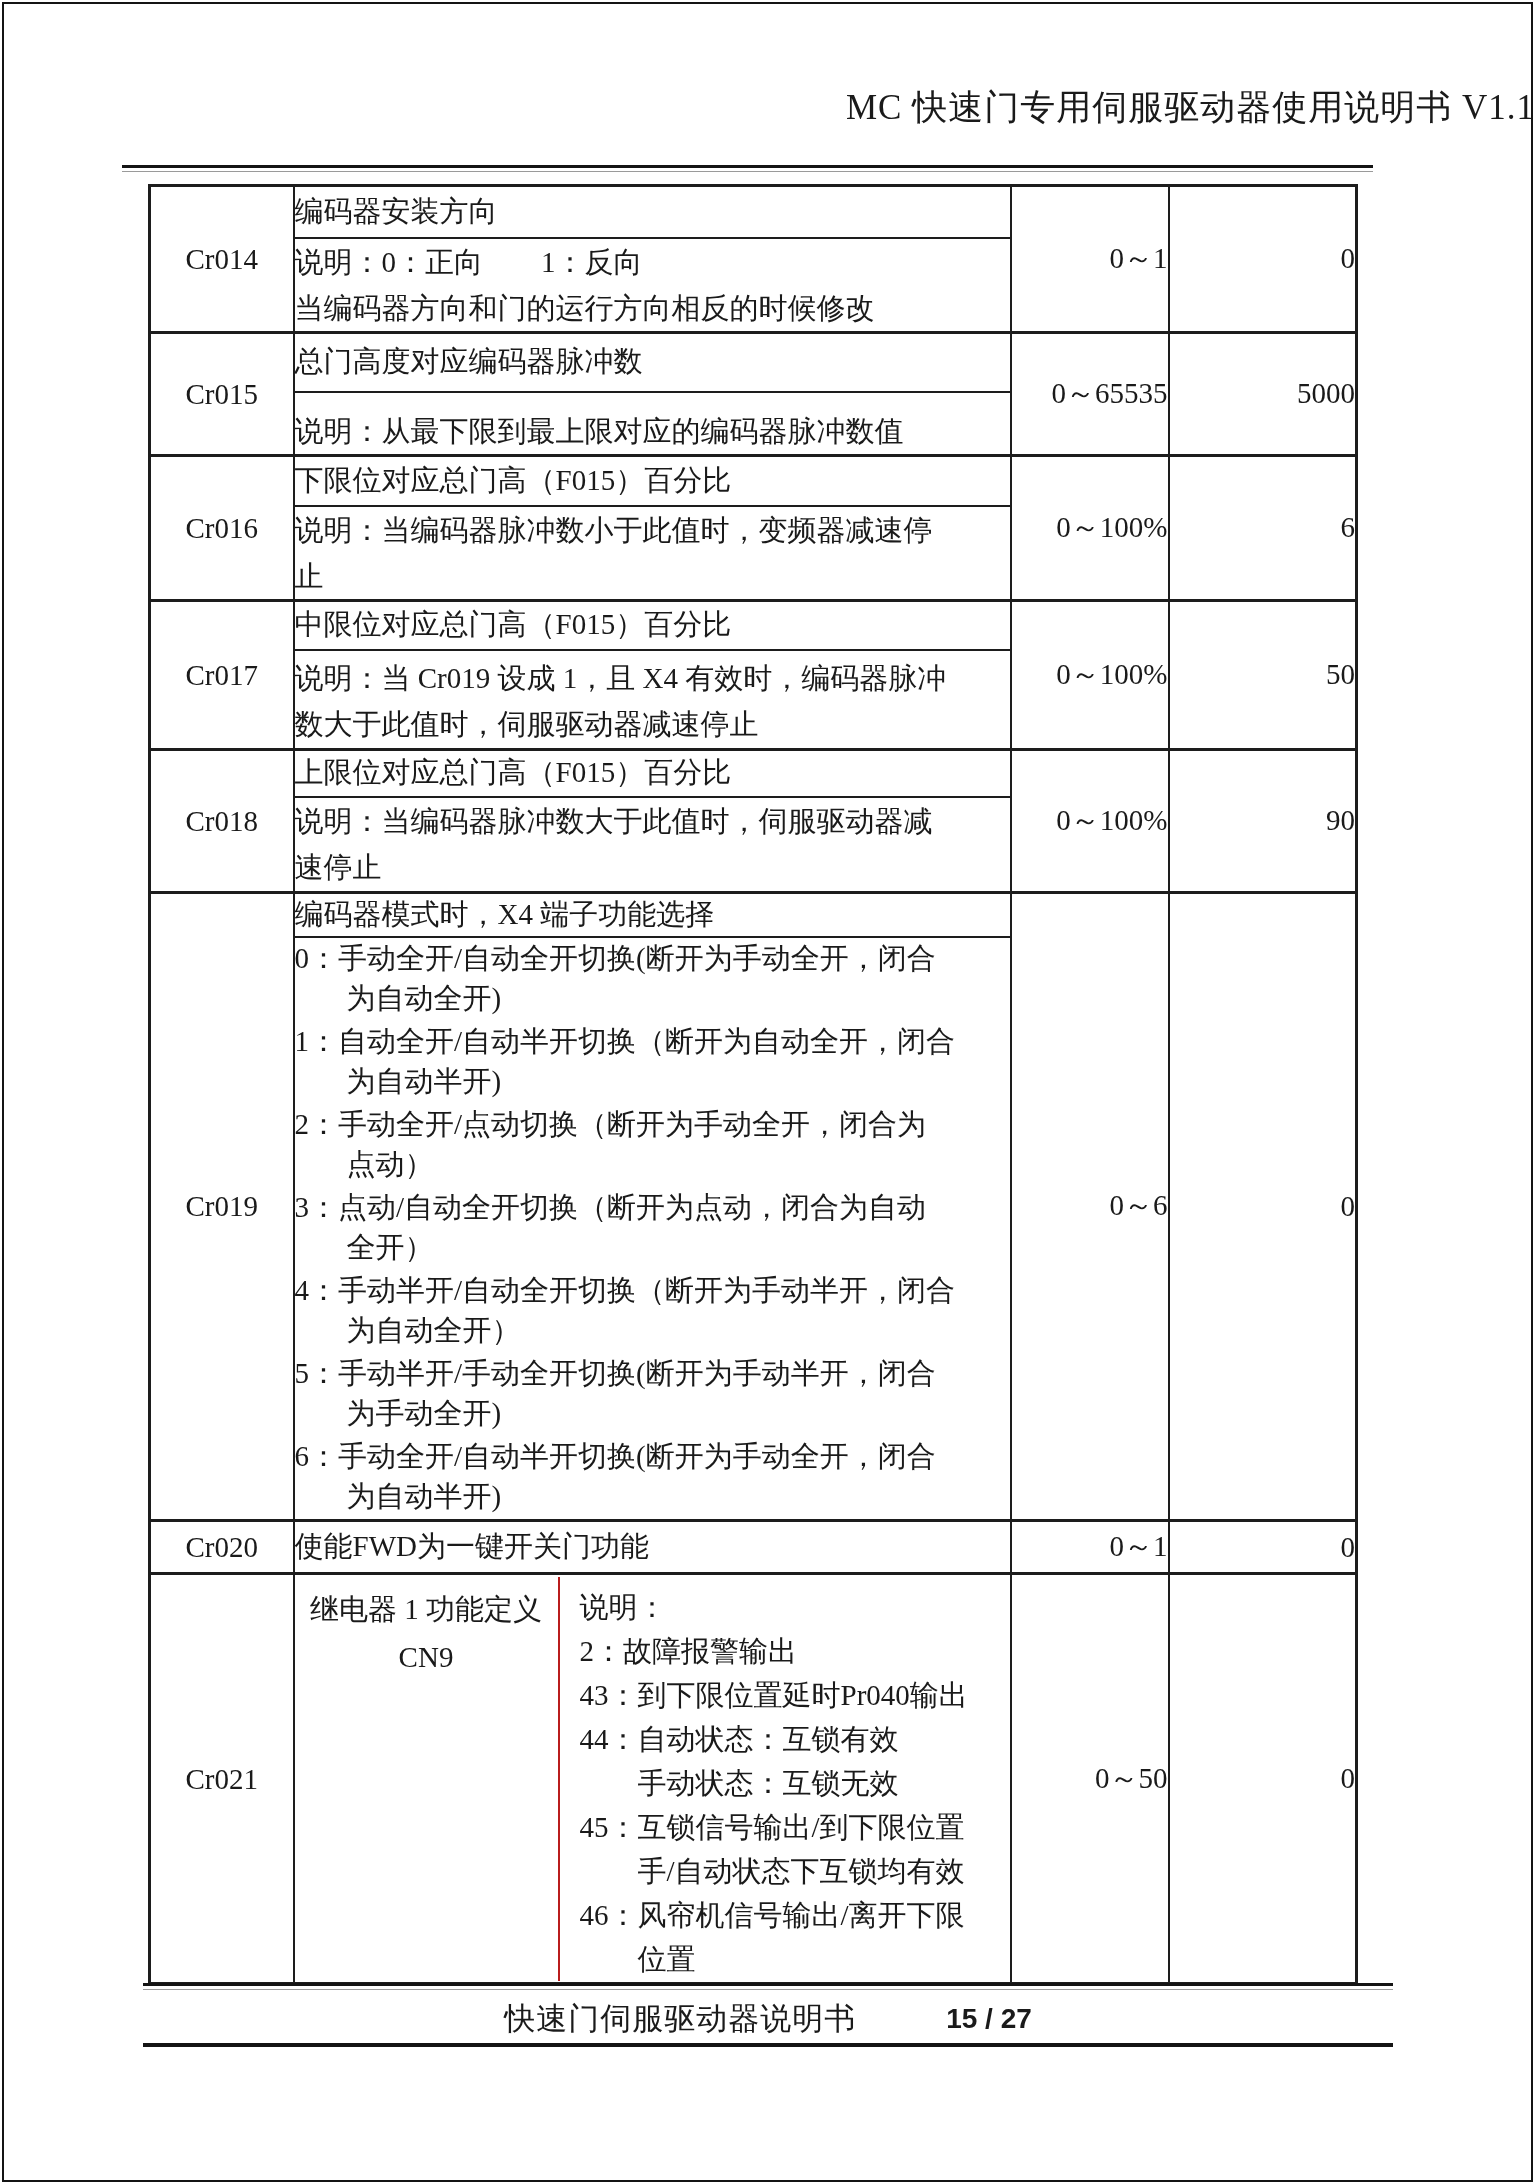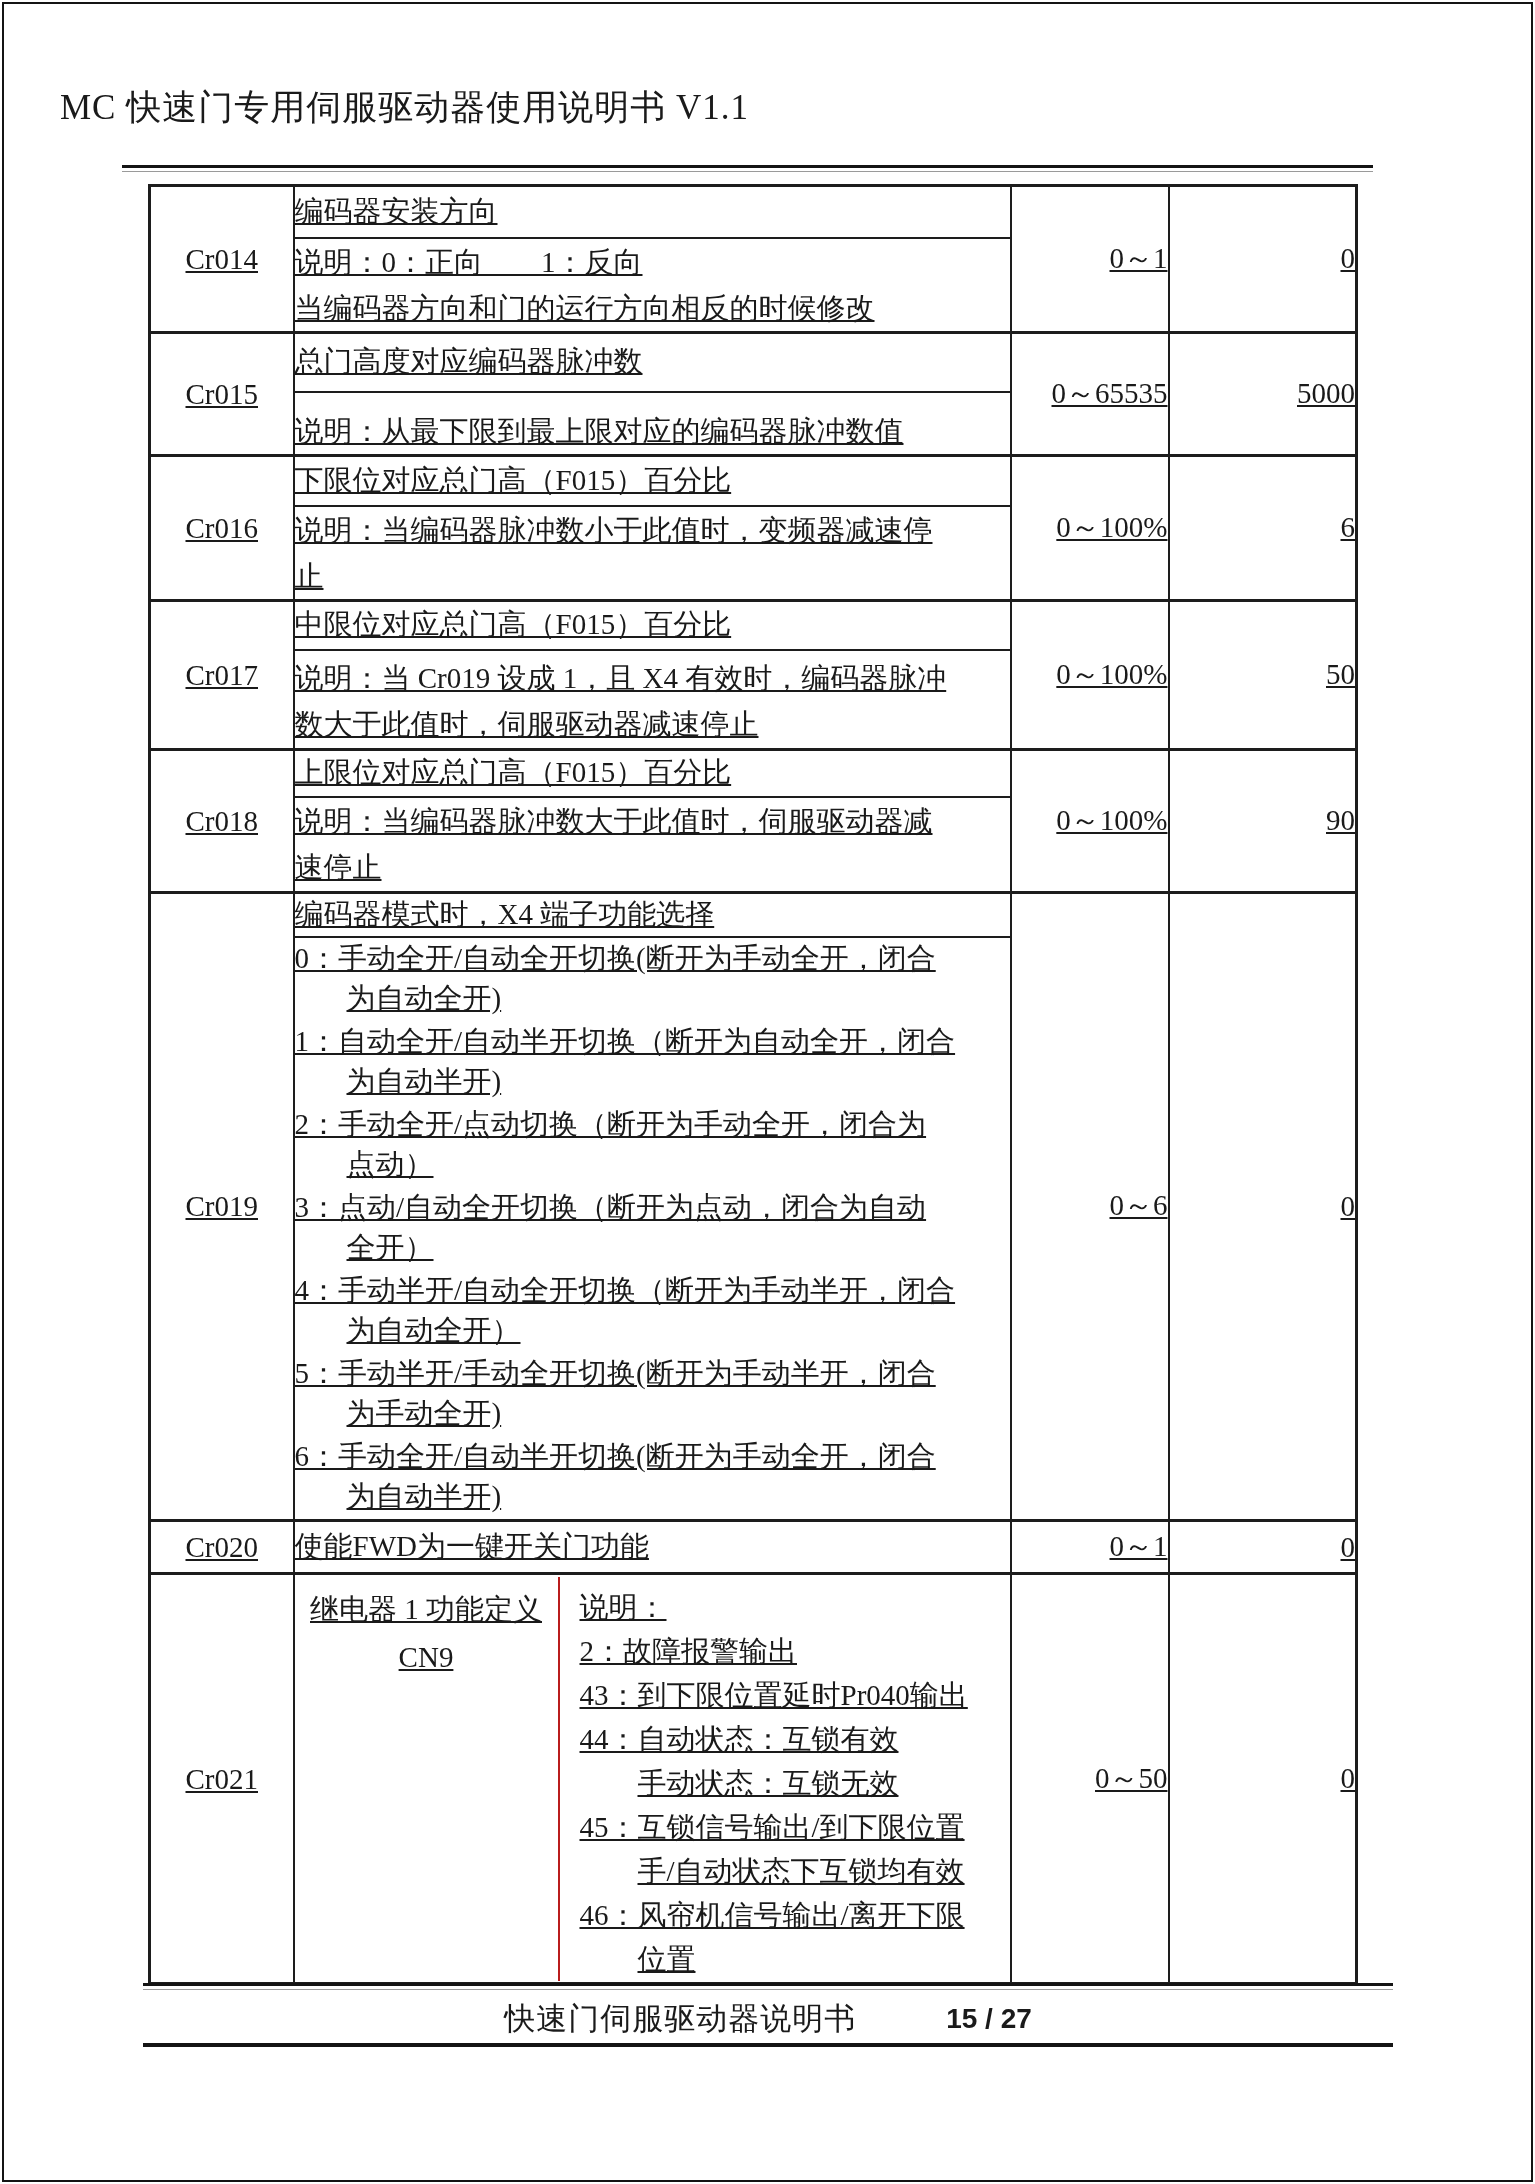--- a/index.html
+++ b/index.html
@@ -1,27 +1,27 @@
 <!DOCTYPE html>
 <html><head>
 <meta charset="utf-8">
 <style>
   html,body{margin:0;padding:0;background:#e8e8e8;}
   .page{position:relative;width:1535px;height:2184px;background:#ffffff;
         font-family:"Liberation Serif",serif;color:#1a1a1a;overflow:hidden;}
   .frame{position:absolute;inset:2px;border:2px solid #141414;}
-  .doc-title{position:absolute;top:84px;left:60px;width:1475px;text-align:left;
+  .doc-title{position:absolute;top:84px;left:60px;width:1475px;text-align:right;
              font-size:35px;letter-spacing:1px;white-space:nowrap;}
   .hrule{position:absolute;left:122px;top:165px;width:1251px;height:3px;
          border-top:3px solid #141414;border-bottom:1px solid #9a9a9a;}
 
   table.param{position:absolute;left:148px;top:184px;width:1207px;
               border-collapse:collapse;table-layout:fixed;border:3px solid #1d1d1d;}
   table.param td{border:2px solid #1d1d1d;padding:0;font-size:29px;vertical-align:middle;
-                 overflow:hidden;text-decoration:underline;}
+                 overflow:hidden;}
   tr.gs td{border-top:3px solid #1d1d1d;}
 
   td.code{text-align:center;vertical-align:top;font-size:27px;}
   .lh52{line-height:52px}.lh54{line-height:54px}.lh50{line-height:50px}
   .lh48{line-height:48px}.lh45{line-height:45px}
   td.code-mid{text-align:center;vertical-align:middle;font-size:27px;}
   td.code-top{text-align:center;vertical-align:top;font-size:27px;padding-top:10px;line-height:44px;}
 
   td.name{padding-left:16px;vertical-align:middle;}
   td.desc{vertical-align:top;padding:2px 10px 0 16px;line-height:46px;}

